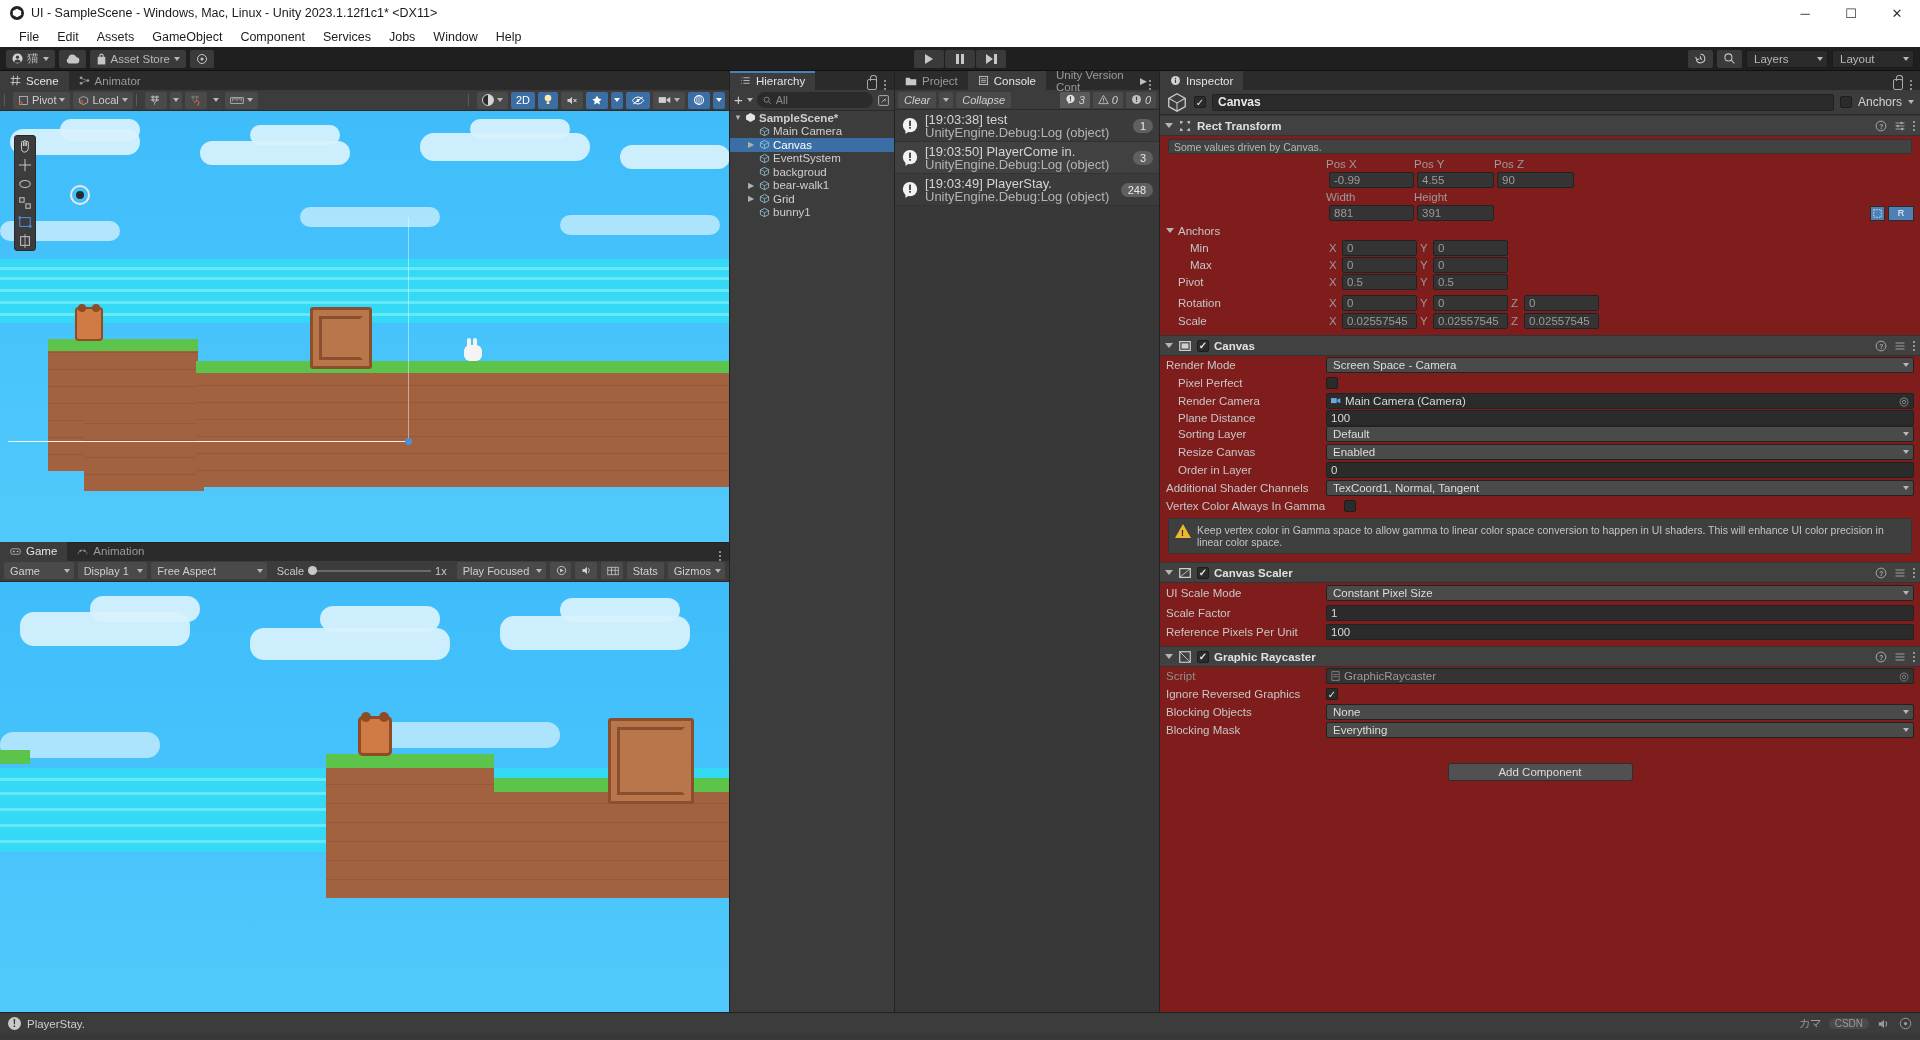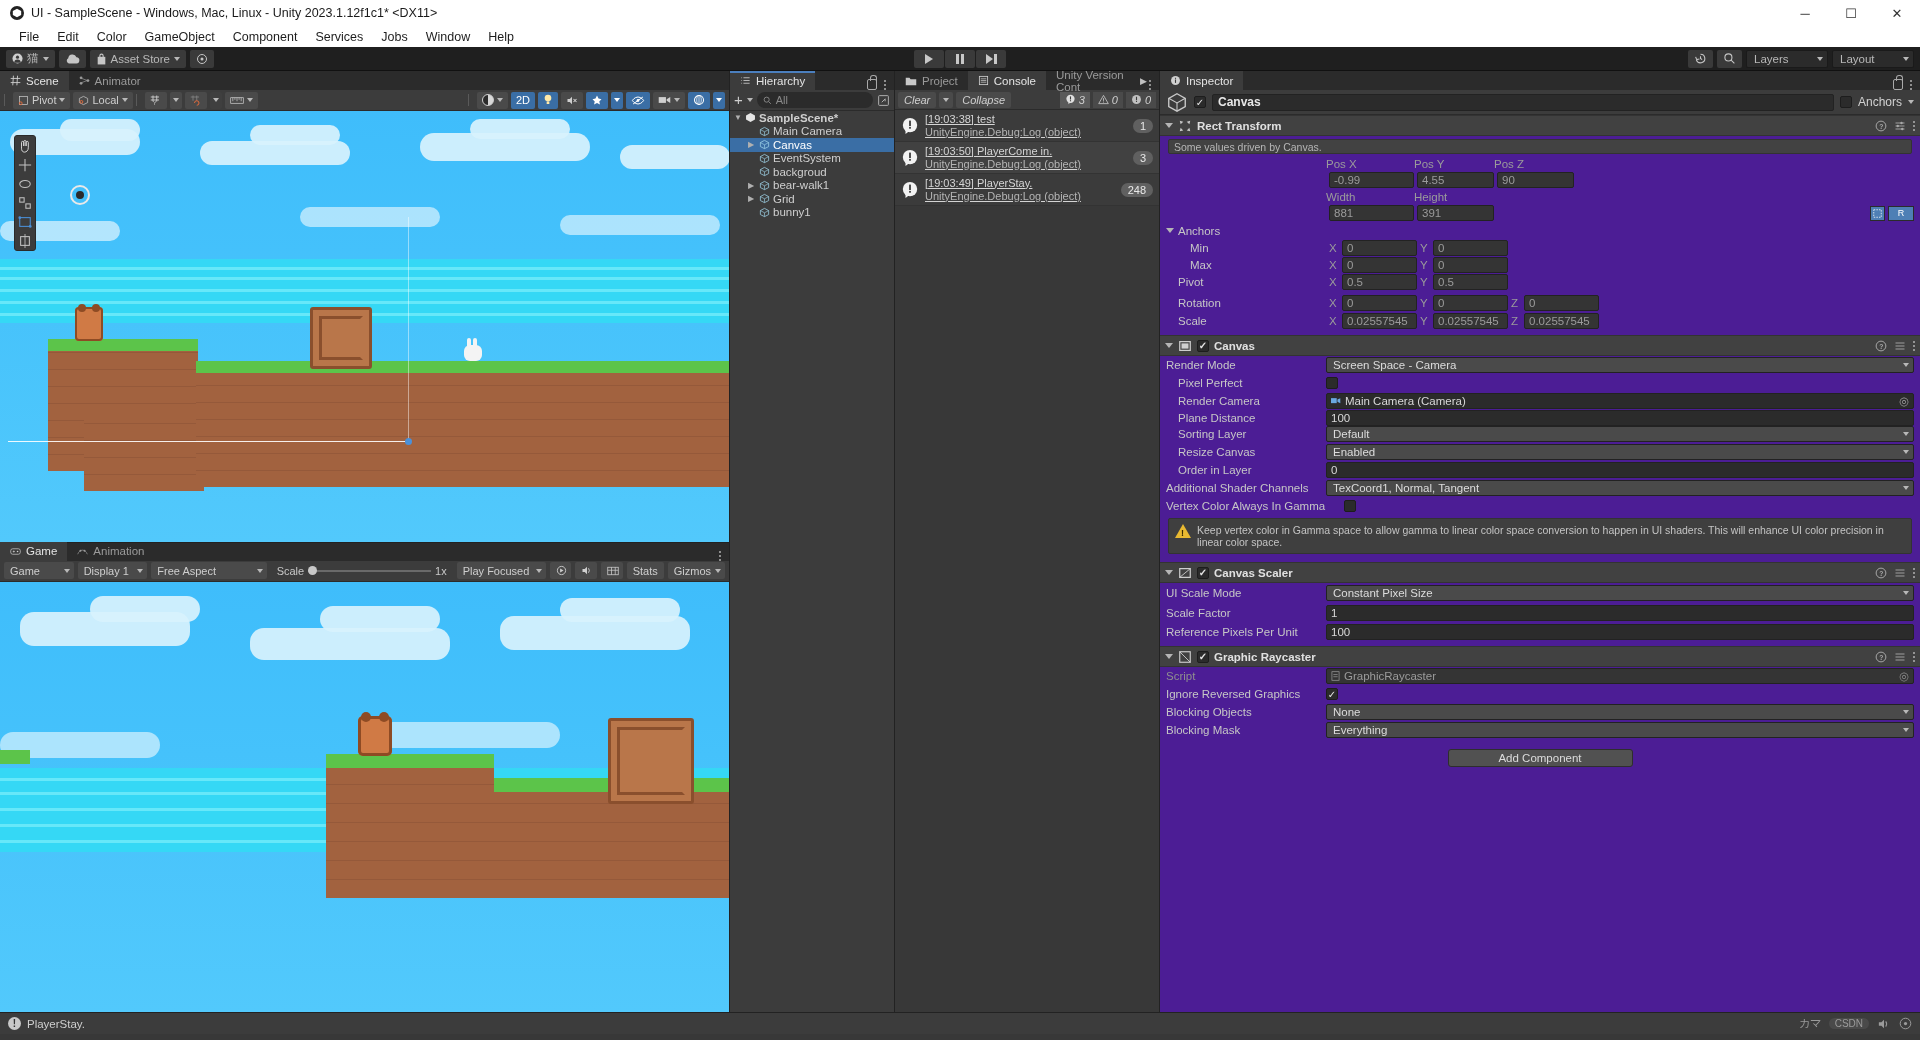--- a/index.html
+++ b/index.html
@@ -46,21 +46,21 @@
   .pausebars{display:flex;gap:2px;}
   .pausebars i{display:block;width:3px;height:10px;background:#c8c8c8;}
   .stepwrap{display:flex;align-items:center;gap:1px;}
   .stepwrap .tri{border-left-width:7px;}
   .stepwrap i{display:block;width:3px;height:10px;background:#c8c8c8;}
   #toolbar-inner{position:relative;display:flex;align-items:center;width:100%;gap:4px;}
   .drop-field{height:18px;background:#2b2b2b;border:1px solid #1a1a1a;border-radius:2px;display:flex;align-items:center;
     justify-content:space-between;padding:0 4px 0 7px;color:#b8b8b8;font-size:11.5px;}
   
   #workspace { display:flex; height:941px; background:#2b2b2b; }
-  .panel { background:#4c1d95; display:flex; flex-direction:column; }
+  .panel { background:#7f1d1d; display:flex; flex-direction:column; }
   .tabbar {
     height:19px; background:#2b2b2b; display:flex; align-items:flex-end; position:relative;
   }
   .tab {
     height:19px; display:flex; align-items:center; gap:5px; padding:0 10px;
     font-size:11.5px; color:#9a9a9a; background:transparent;
   }
   .tab.active { background:#3c3c3c; color:#e4e4e4; }
   .tab.active.blue-top { box-shadow: inset 0 2px 0 #4b7fbe; }
   .tabbar .tabfill{flex:1;}
@@ -101,42 +101,42 @@
   #console{width:265px;border-right:1px solid #222;}
   .c-toolbar{height:20px;background:#3c3c3c;display:flex;align-items:center;gap:3px;padding:0 3px;border-bottom:1px solid #2b2b2b;font-size:11px;font-style:italic;}
   .c-btn{height:16px;background:#4a4a4a;border-radius:2px;display:flex;align-items:center;padding:0 6px;color:#cfcfcf;font-size:11px;}
   .c-count{height:16px;display:flex;align-items:center;gap:3px;padding:0 5px;background:#4a4a4a;color:#cfcfcf;font-size:11px;}
   .c-count.active{background:#5a5a5a;}
   .c-list{flex:1;background:#383838;}
   .c-item{display:flex;align-items:center;gap:6px;padding:3px 6px;height:32px;border-bottom:1px solid #333;}
   .c-item:nth-child(odd){background:#3b3b3b;}
   .c-item:nth-child(even){background:#414141;}
   .c-ico{width:18px;height:18px;flex:0 0 18px;}
-  .c-txt{flex:1;line-height:13px;font-size:11px;color:#d4d4d4;text-decoration:underline;}
+  .c-txt{flex:1;line-height:13px;font-size:13px;color:#d4d4d4;}
   .c-txt .l2{color:#b4b4b4;}
   .c-badge{background:#606060;color:#e8e8e8;border-radius:9px;padding:1px 7px;font-size:11px;}
   
   #inspector{flex:1;display:flex;}
   .i-head{height:25px;background:#3c3c3c;display:flex;align-items:center;gap:6px;padding:0 6px;border-bottom:1px solid #2b2b2b;}
   .i-name{flex:1;height:17px;background:#2b2b2b;border:1px solid #222;border-radius:2px;display:flex;align-items:center;padding:0 5px;color:#e8e8e8;font-weight:bold;font-size:12px;}
   .i-row{display:flex;align-items:center;height:17px;padding:0 6px;font-size:11.5px;color:#c6c6c6;}
   .i-label{width:160px;flex:0 0 160px;color:#c6c6c6;}
   .i-label.ind{padding-left:12px;}
   .i-label.ind2{padding-left:24px;}
   .field{height:16px;background:#2b2b2b;border:1px solid #222;border-radius:2px;display:flex;align-items:center;padding:0 4px;color:#d8d8d8;font-size:11.5px;}
   .field.dim{color:#9b9b9b;background:#343434;}
   .fieldsel{height:16px;background:#4a4a4a;border:1px solid #222;border-radius:2px;display:flex;align-items:center;justify-content:space-between;padding:0 4px 0 6px;color:#dcdcdc;font-size:11.5px;}
   .comp-head{height:21px;background:#414141;display:flex;align-items:center;gap:5px;padding:0 5px;border-top:1px solid #333;border-bottom:1px solid #333;font-weight:bold;font-size:11.5px;color:#e0e0e0;}
   .comp-head .right{margin-left:auto;display:flex;align-items:center;gap:7px;color:#a9a9a9;}
   .foldout{width:0;height:0;border-left:4px solid transparent;border-right:4px solid transparent;border-top:5px solid #b5b5b5;}
   .chk{width:12px;height:12px;background:#2b2b2b;border:1px solid #1d1d1d;border-radius:2px;display:flex;align-items:center;justify-content:center;color:#e6e6e6;font-size:10px;}
   .helpbox{margin:3px 8px;background:#3f3f3f;border:1px solid #333;border-radius:2px;display:flex;gap:6px;padding:5px 6px;font-size:10.5px;color:#c4c4c4;line-height:12px;}
   .warn-tri{width:0;height:0;border-left:8px solid transparent;border-right:8px solid transparent;border-bottom:14px solid #e8b931;position:relative;flex:0 0 16px;}
   .warn-tri:after{content:"!";position:absolute;left:-2px;top:3px;font-size:9px;color:#3a2b00;font-weight:bold;}
-  .addcomp{margin:10px auto;width:185px;height:18px;background:#515151;border:1px solid #2e2e2e;border-radius:3px;display:flex;align-items:center;justify-content:center;font-size:11.5px;color:#dcdcdc;}
+  .addcomp{margin:24px auto;width:185px;height:18px;background:#515151;border:1px solid #2e2e2e;border-radius:3px;display:flex;align-items:center;justify-content:center;font-size:11.5px;color:#dcdcdc;}
   .drivenbox{margin:3px 8px 2px;height:15px;background:#424242;border:1px solid #333;border-radius:2px;display:flex;align-items:center;padding:0 5px;font-size:10.5px;color:#b6b6b6;}
   .blue-sq{width:15px;height:15px;background:#4e7fb5;border:1px solid #2b2b2b;display:flex;align-items:center;justify-content:center;font-size:9px;color:#fff;}
   
   #statusbar{height:22px;background:#3c3c3c;border-top:1px solid #222;display:flex;align-items:center;padding:0 8px;gap:6px;font-size:11.5px;color:#cfcfcf;}
   .sb-ico{width:13px;height:13px;border-radius:50%;background:#c9c9c9;color:#333;display:flex;align-items:center;justify-content:center;font-size:10px;font-weight:bold;}
   .sb-right{margin-left:auto;display:flex;align-items:center;gap:8px;color:#9b9b9b;}
   .pill{background:#4a4a4a;border-radius:7px;padding:0 6px;font-size:10px;}
   .lockico{width:10px;height:11px;border:1.4px solid #a9a9a9;border-radius:2px;position:relative;}
   .lockico:before{content:"";position:absolute;left:1.5px;top:-5px;width:5px;height:5px;border:1.4px solid #a9a9a9;border-bottom:none;border-radius:3px 3px 0 0;}
   .gizmo-sphere{width:12px;height:12px;border-radius:50%;background:linear-gradient(90deg,#2b2b2b 50%,#d8d8d8 50%);border:1px solid #cfcfcf;}
@@ -152,21 +152,21 @@
   </span>
   <span class="wintitle">UI - SampleScene - Windows, Mac, Linux - Unity 2023.1.12f1c1* &lt;DX11&gt;</span>
   <span class="wbtn">─</span>
   <span class="wbtn">☐</span>
   <span class="wbtn close">✕</span>
 </div>
 
 <div id="menubar">
   <span class="mi">File</span>
   <span class="mi">Edit</span>
-  <span class="mi">Color</span>
+  <span class="mi">Assets</span>
   <span class="mi">GameObject</span>
   <span class="mi">Component</span>
   <span class="mi">Services</span>
   <span class="mi">Jobs</span>
   <span class="mi">Window</span>
   <span class="mi">Help</span>
 </div>
 
 <div id="toolbar">
  <div id="toolbar-inner">

